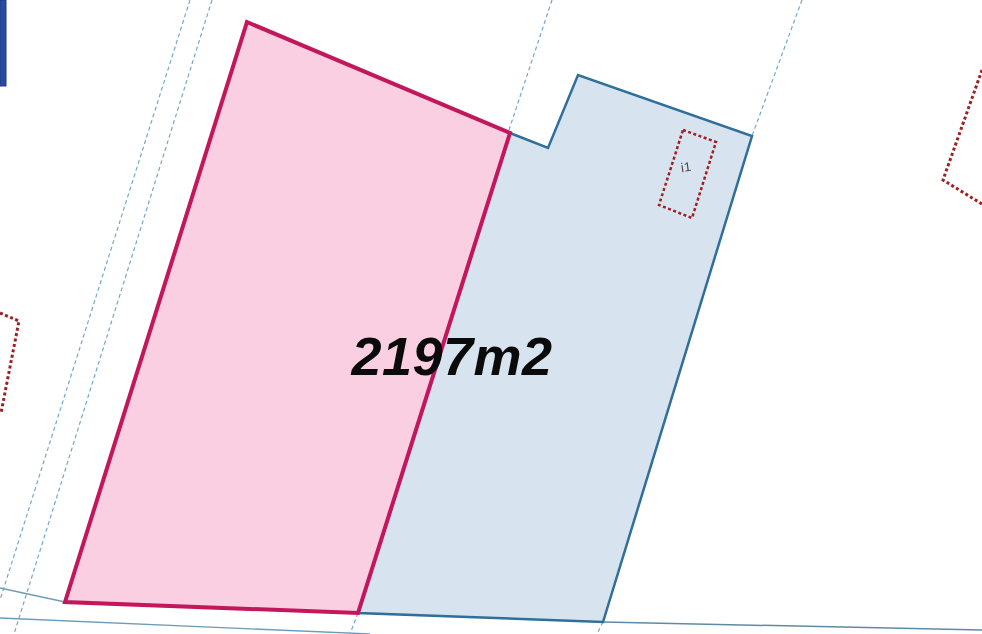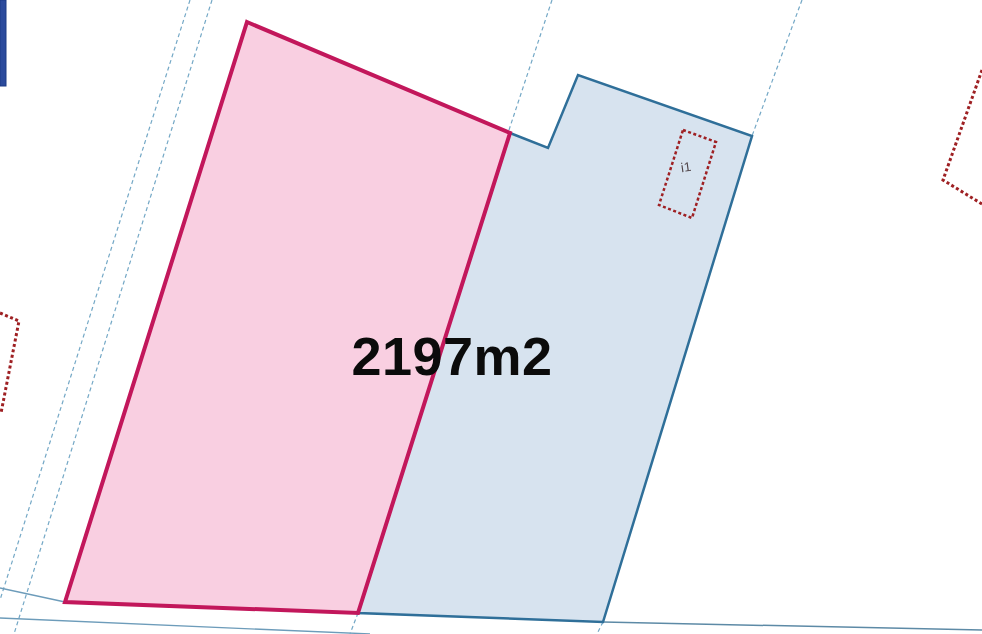--- a/index.html
+++ b/index.html
@@ -44,15 +44,15 @@
       <polyline points="0,618 370,634" fill="none" stroke="#6d9cba" stroke-width="1.3" stroke-linecap="butt"></polyline>
       <polyline points="603,622 982,630" fill="none" stroke="#5d8aa6" stroke-width="1.5" stroke-linecap="butt"></polyline>
       <polyline points="358,613 350,634" fill="none" stroke="#74a8c6" stroke-width="1.2" stroke-dasharray="4 3" stroke-linecap="butt"></polyline>
       <polyline points="603,622 597,634" fill="none" stroke="#74a8c6" stroke-width="1.2" stroke-dasharray="4 3" stroke-linecap="butt"></polyline>
       <polyline points="0,313 19,321 1,413" fill="none" stroke="#9e2023" stroke-width="3" stroke-dasharray="3 2.5" stroke-linecap="butt"></polyline>
       <polyline points="982,70 943,180 982,204" fill="none" stroke="#9e2023" stroke-width="3" stroke-dasharray="3 2.5" stroke-linecap="butt"></polyline>
       <polygon points="510,133 548,148 578,75 752,136 603,622 358,613" fill="#d7e3ef" stroke="#2f6f99" stroke-width="2.5" stroke-linejoin="miter"></polygon>
       <polygon points="247,22 510,133 358,613 65,602" fill="#f9cfe1" stroke="#c2175b" stroke-width="4" stroke-linejoin="miter"></polygon>
       <polygon points="683,130 716,142 692,218 659,205" fill="none" stroke="#9e2023" stroke-width="2.5" stroke-dasharray="3 2.5" stroke-linejoin="miter"></polygon>
     </svg>
-  <div class="map-label area-label" style="left: 452px; top: 356px;">2197m2</div>
+  <div class="map-label area-label" style="left: 452px; top: 356px; font-style: italic;">2197m2</div>
   <div class="map-label building-label" style="left: 686px; top: 167px;">i1</div>
 </div>
 
 </body></html>

